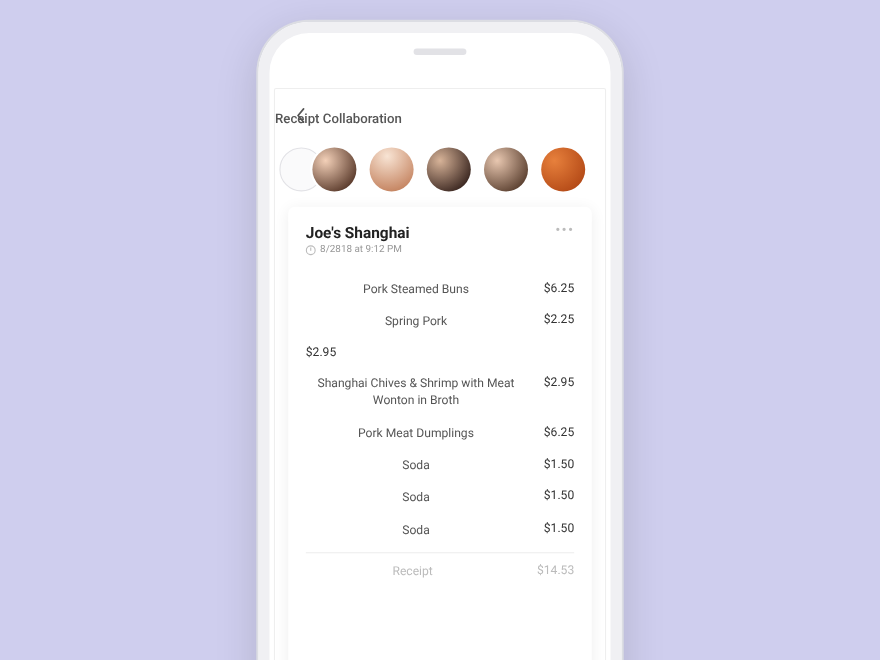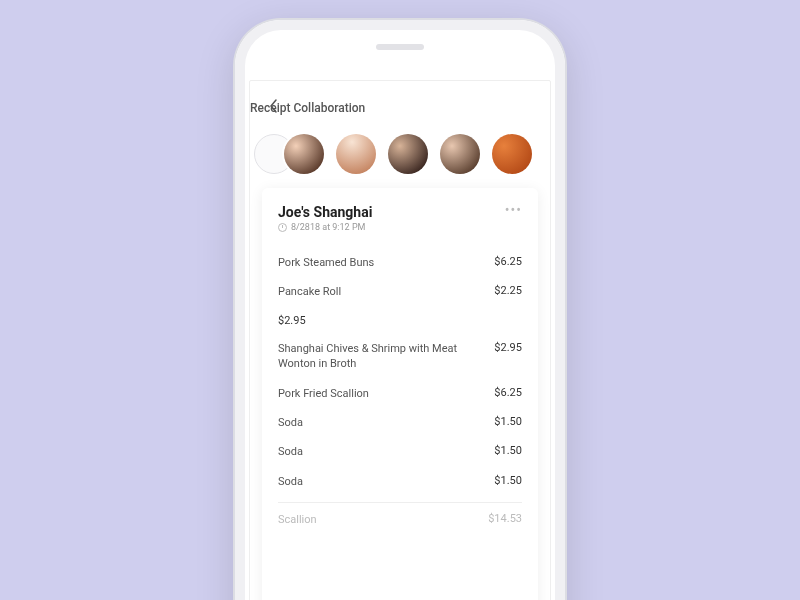--- a/index.html
+++ b/index.html
@@ -150,21 +150,21 @@
     background:#bbb;
   }
   .line-item {
     display: flex;
     justify-content: space-between;
     align-items: flex-start;
     padding: 7px 0;
     font-size: 11px;
     color: #555;
   }
-  .line-item .name { flex: 1; padding-right: 16px; line-height:1.4; }
+  .line-item .name { flex: 1; padding-right: 16px; line-height:1.4;text-align:center; }
   .line-item .price { color: #333; font-weight: 400; }
   .divider {
     border-top: 1px solid #eee;
     margin: 6px 0 2px 0;
   }
   .subtotal .name { color: #bbb; }
   .subtotal .price { color: #bbb; }
 </style>
 </head>
 <body>
@@ -199,50 +199,50 @@
         <span class="clock"></span>
         <span>8/2818 at 9:12 PM</span>
       </div>
 
       <div id="items">
           <div class="line-item">
             <span class="name">Pork Steamed Buns</span>
             <span class="price">$6.25</span>
           </div>
           <div class="line-item">
-            <span class="name">Pancake Roll</span>
+            <span class="name">Spring Pork</span>
             <span class="price">$2.25</span>
           </div>
           <div class="line-item">
             <span class="price">$2.95</span>
           </div>
           <div class="line-item">
             <span class="name">Shanghai Chives &amp; Shrimp with Meat Wonton in Broth</span>
             <span class="price">$2.95</span>
           </div>
           <div class="line-item">
-            <span class="name">Pork Fried Scallion</span>
+            <span class="name">Pork Meat Dumplings</span>
             <span class="price">$6.25</span>
           </div>
           <div class="line-item">
             <span class="name">Soda</span>
             <span class="price">$1.50</span>
           </div>
           <div class="line-item">
             <span class="name">Soda</span>
             <span class="price">$1.50</span>
           </div>
           <div class="line-item">
             <span class="name">Soda</span>
             <span class="price">$1.50</span>
           </div>
         </div>
 
       <div class="divider"></div>
       <div class="line-item subtotal">
-        <span class="name">Scallion</span>
+        <span class="name">Receipt</span>
         <span class="price">$14.53</span>
       </div>
     </div>
 
   </div>
 
 </div>
 
 </body></html>

